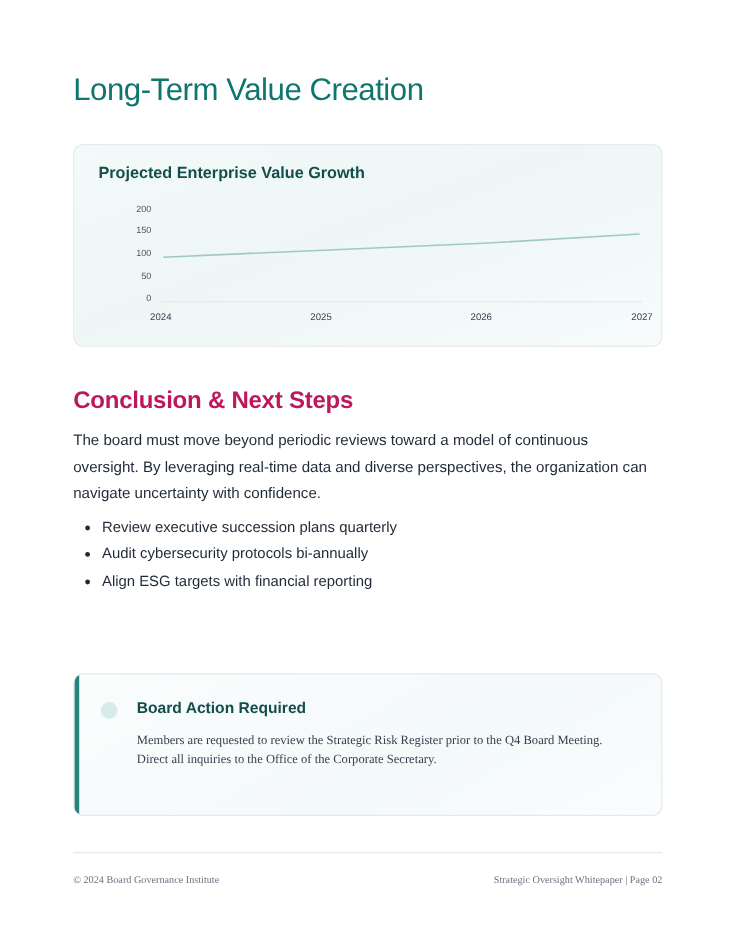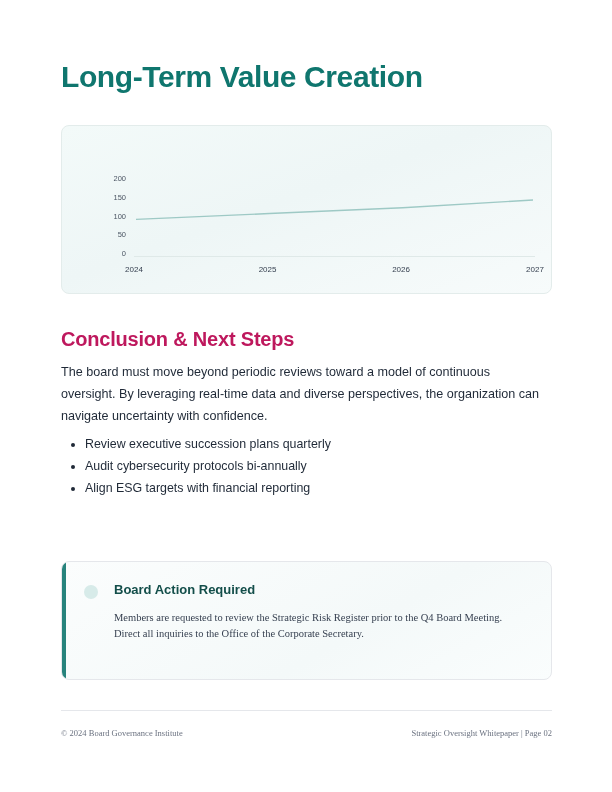--- a/index.html
+++ b/index.html
@@ -24,22 +24,22 @@
   }
   .content {
     position: absolute;
     left: 61px;
     top: 0;
     width: 491px;
   }
 
   
   .doc-title {
-    font-size: 30px;
-    font-weight: bold;
+    font-size: 26px;
+    font-weight: normal;
     color: #0f766e;
     letter-spacing: -0.4px;
     margin: 0;
     padding-top: 60px;
     line-height: 1.15;
   }
 
   
   .chart-card {
     margin-top: 30px;
@@ -206,20 +206,21 @@
 </head>
 <body>
 
 <div class="page">
 
   <div class="content">
 
     <h1 class="doc-title">Long-Term Value Creation</h1>
 
     <div class="chart-card">
+      <div class="chart-title">Projected Enterprise Value Growth</div>
 
       <div class="chart-plot">
         <div class="y-axis">
           <span class="y-tick" style="top:8%">200</span>
           <span class="y-tick" style="top:30%">150</span>
           <span class="y-tick" style="top:52%">100</span>
           <span class="y-tick" style="top:74%">50</span>
           <span class="y-tick" style="top:96%">0</span>
         </div>
         <div class="plot-area">

